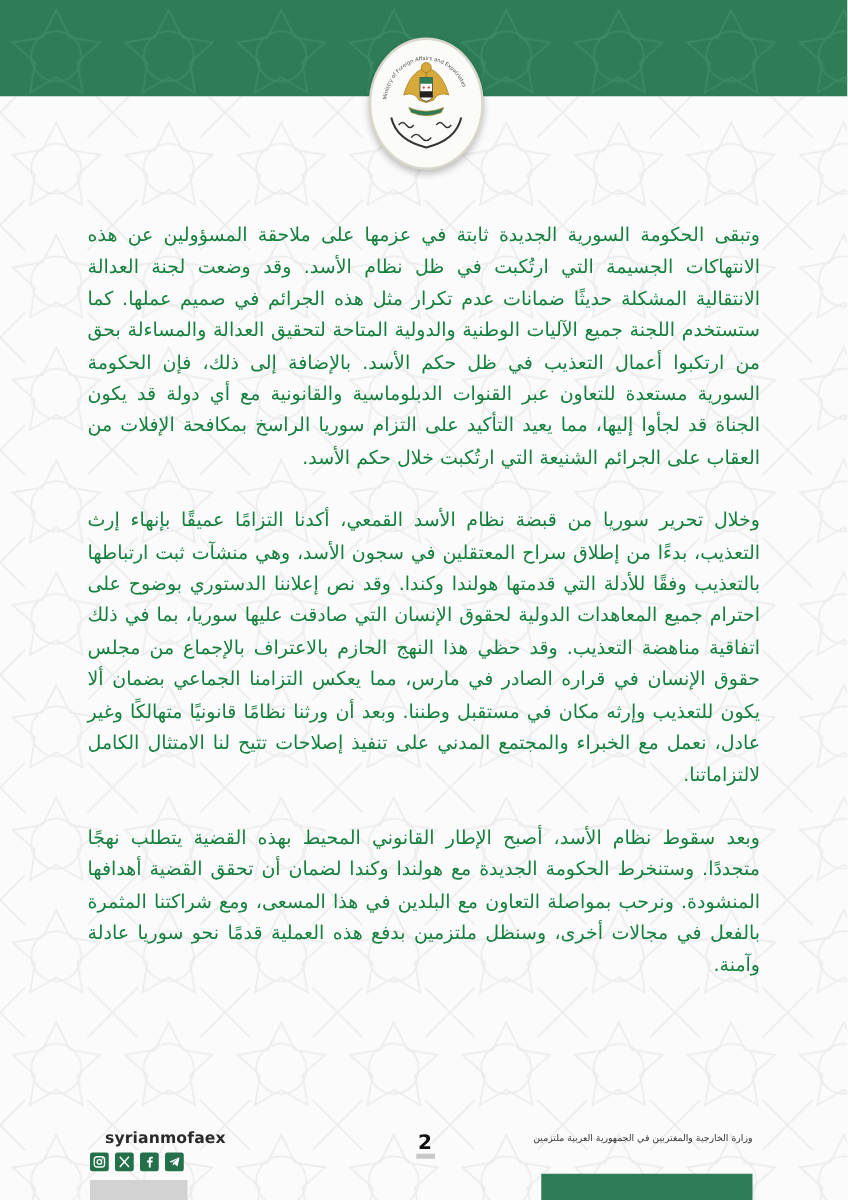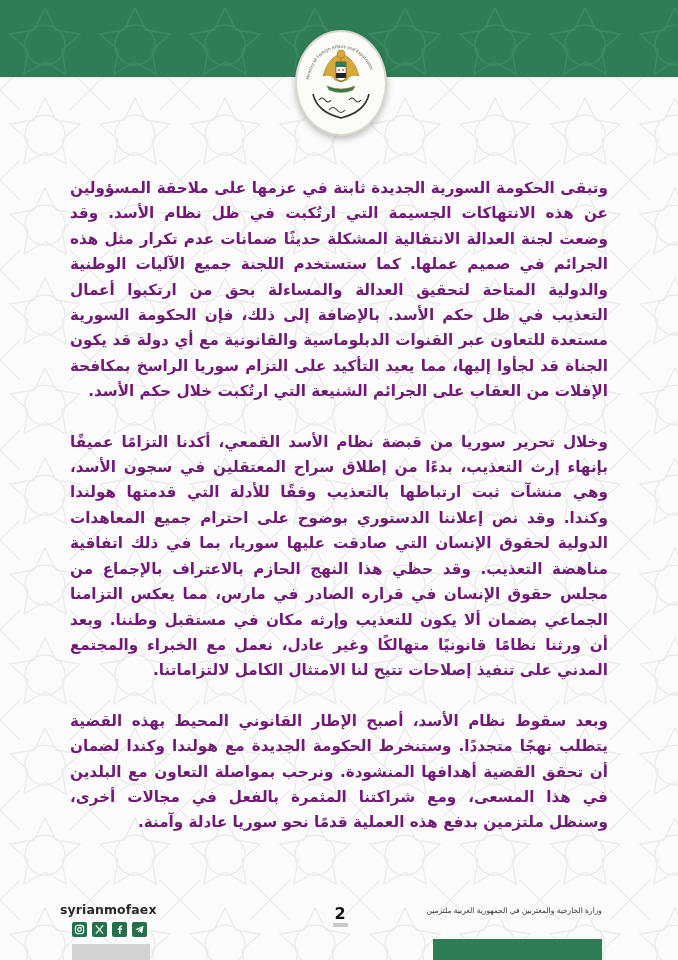--- a/index.html
+++ b/index.html
@@ -48,30 +48,29 @@
       position: absolute;
       left: 70px;
       top: 176px;
       width: 538px;
       z-index: 3;
       direction: rtl;
       text-align: justify;
       text-align-last: right;
       font-size: 15.2px;
       line-height: 25.4px;
-      color: #701a75;
-      font-weight: bold;
+      color: #15803d;
     }
     .content p {
       margin: 0 0 25px 0;
     }
 
     .footer-handle {
       position: absolute;
-      left: 60px; top: 902px;
+      left: 84px; top: 902px;
       font-size: 12.5px;
       font-weight: bold;
       color: #2a2a2a;
       z-index: 3;
       letter-spacing: 0.1px;
     }
     .social {
       position: absolute;
       left: 72px; top: 922px;
       display: flex;

